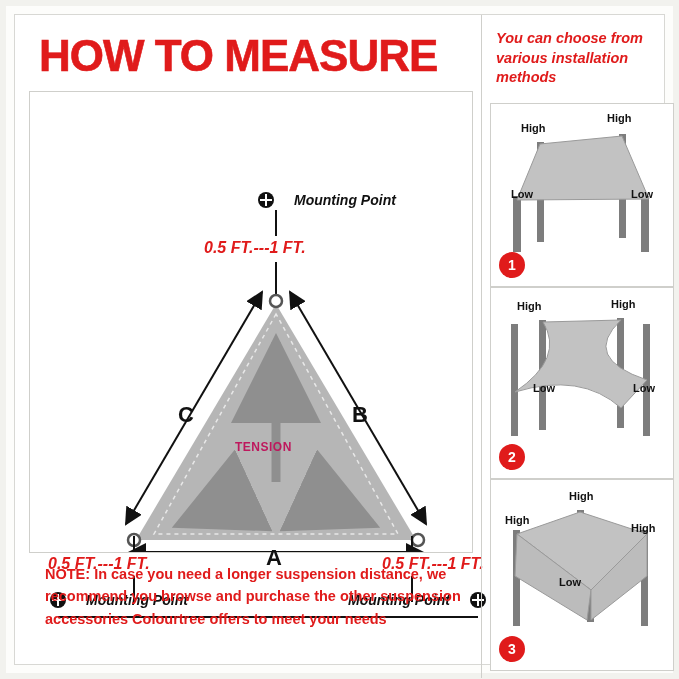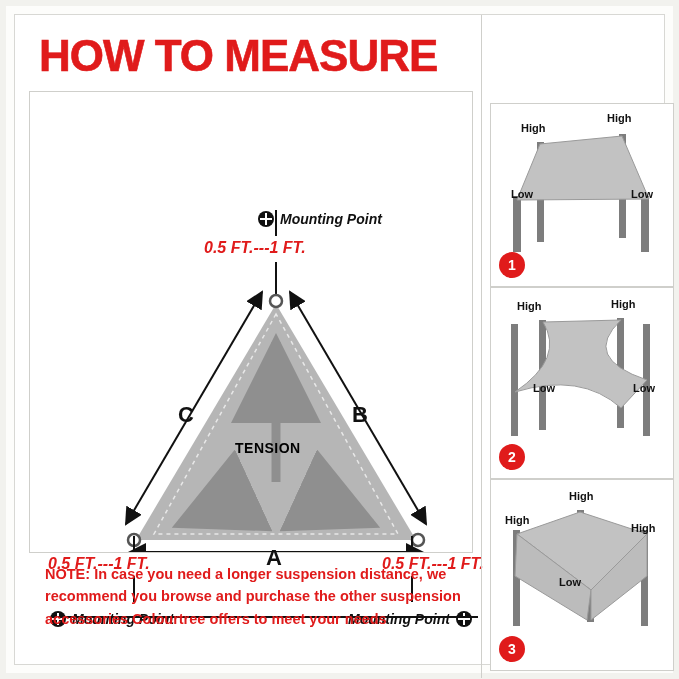--- a/index.html
+++ b/index.html
@@ -55,27 +55,26 @@
     font-size:14.5px;
     line-height:1.55;
     font-weight:bold;
   }
 
   
   .mp{
     position:absolute;
     display:flex;
     align-items:center;
-    gap:6px;
+    gap:20px;
     font-size:14px;
     font-style:italic;
     font-weight:bold;
     color:#111;
     white-space:nowrap;
-    margin-top:19px;
   }
   .mp-glyph{
     width:16px;height:16px;
     border-radius:50%;
     background:#111;
     position:relative;
     flex:0 0 auto;
   }
   .mp-glyph:before,.mp-glyph:after{
     content:"";
@@ -156,23 +155,23 @@
     font-weight:bold;
     color:#111;
   }
   .letter-c{left:148px;top:310px;}
   .letter-b{left:322px;top:310px;}
   .letter-a{left:236px;top:453px;}
 
   .tension{
     position:absolute;
     left:205px;top:348px;
-    font-size:14px;
-    font-weight:bold;
-    color:#000000;
+    font-size:12px;
+    font-weight:bold;
+    color:#be185d;
     letter-spacing:0.5px;
   }
 
   
   .right{
     position:absolute;
     left:466px;top:0;
     width:197px;height:663px;
     border-left:1px solid #cfcfcb;
   }
@@ -291,20 +290,21 @@
           <span class="mp-glyph"></span>
         </div>
 
         <div class="hline-bottom"></div>
       </div>
 
       <div class="note">NOTE: In case you need a longer suspension distance, we recommend you browse and purchase the other suspension accessories Colourtree offers to meet your needs</div>
     </div>
 
     <div class="right">
+      <div class="right-title">You can choose from various installation methods</div>
 
       <div class="inst inst-1">
         <svg width="180" height="180">
 
           <rect x="22" y="92" width="8" height="56" fill="#7d7d7d"></rect>
           <rect x="150" y="92" width="8" height="56" fill="#7d7d7d"></rect>
           <rect x="46" y="38" width="7" height="100" fill="#7d7d7d"></rect>
           <rect x="128" y="30" width="7" height="104" fill="#7d7d7d"></rect>
 
           <polygon points="49,40 131,32 158,95 26,96" fill="#c2c2c2" stroke="#9a9a9a" stroke-width="1"></polygon>

